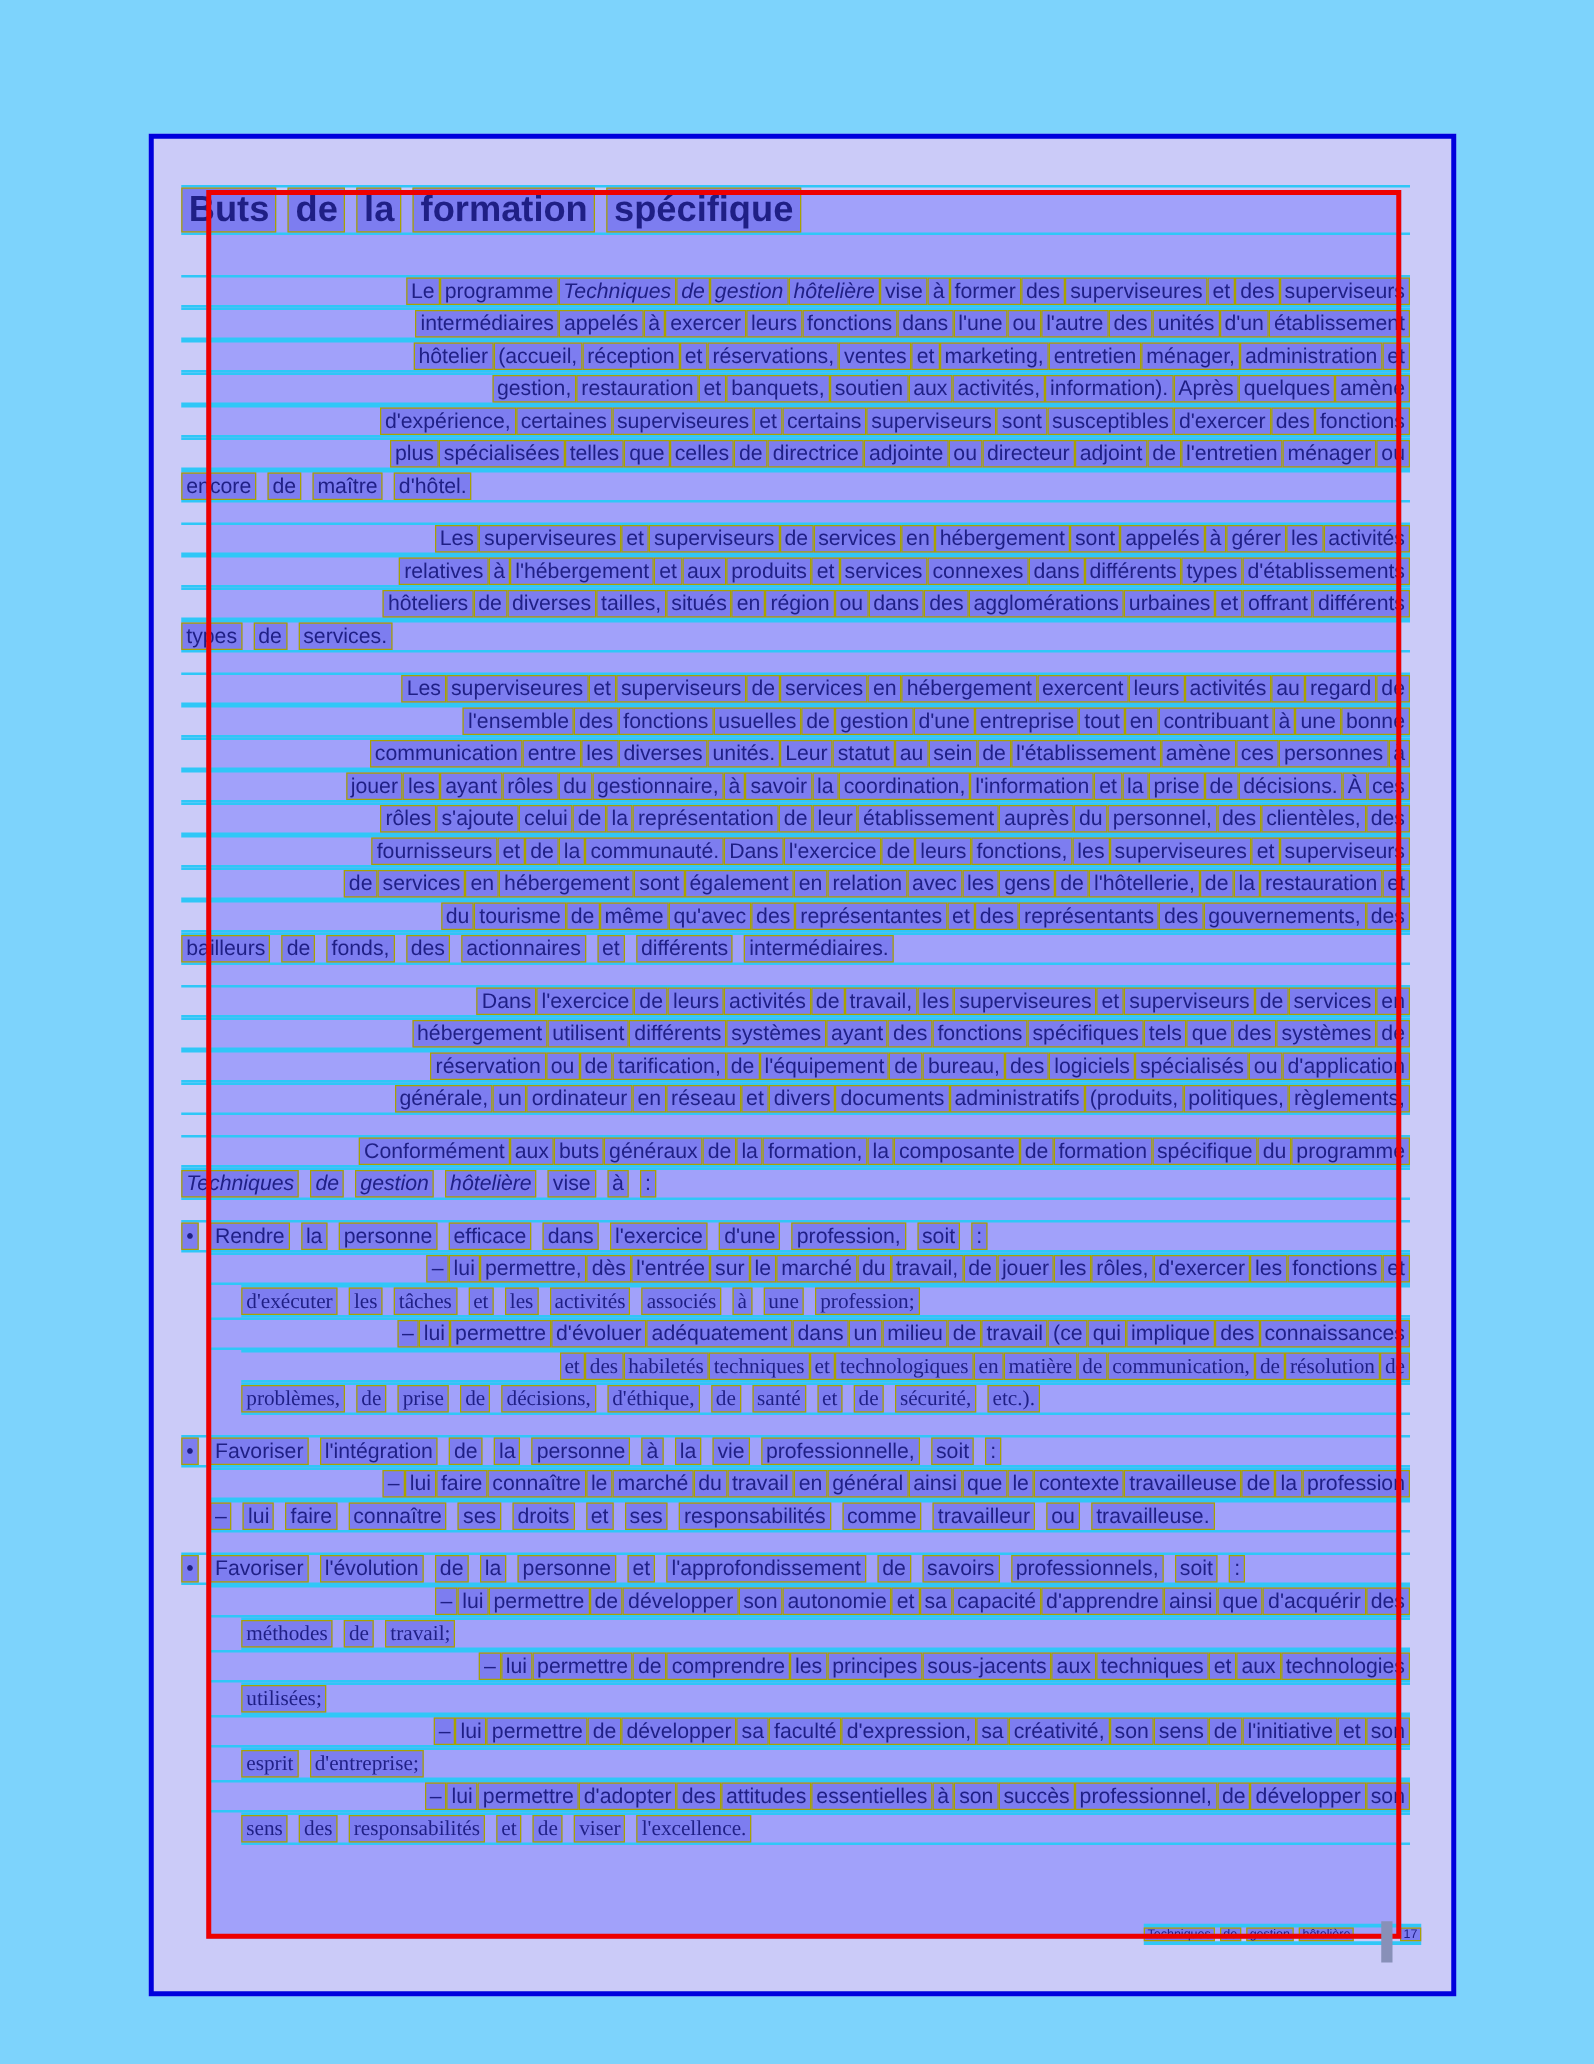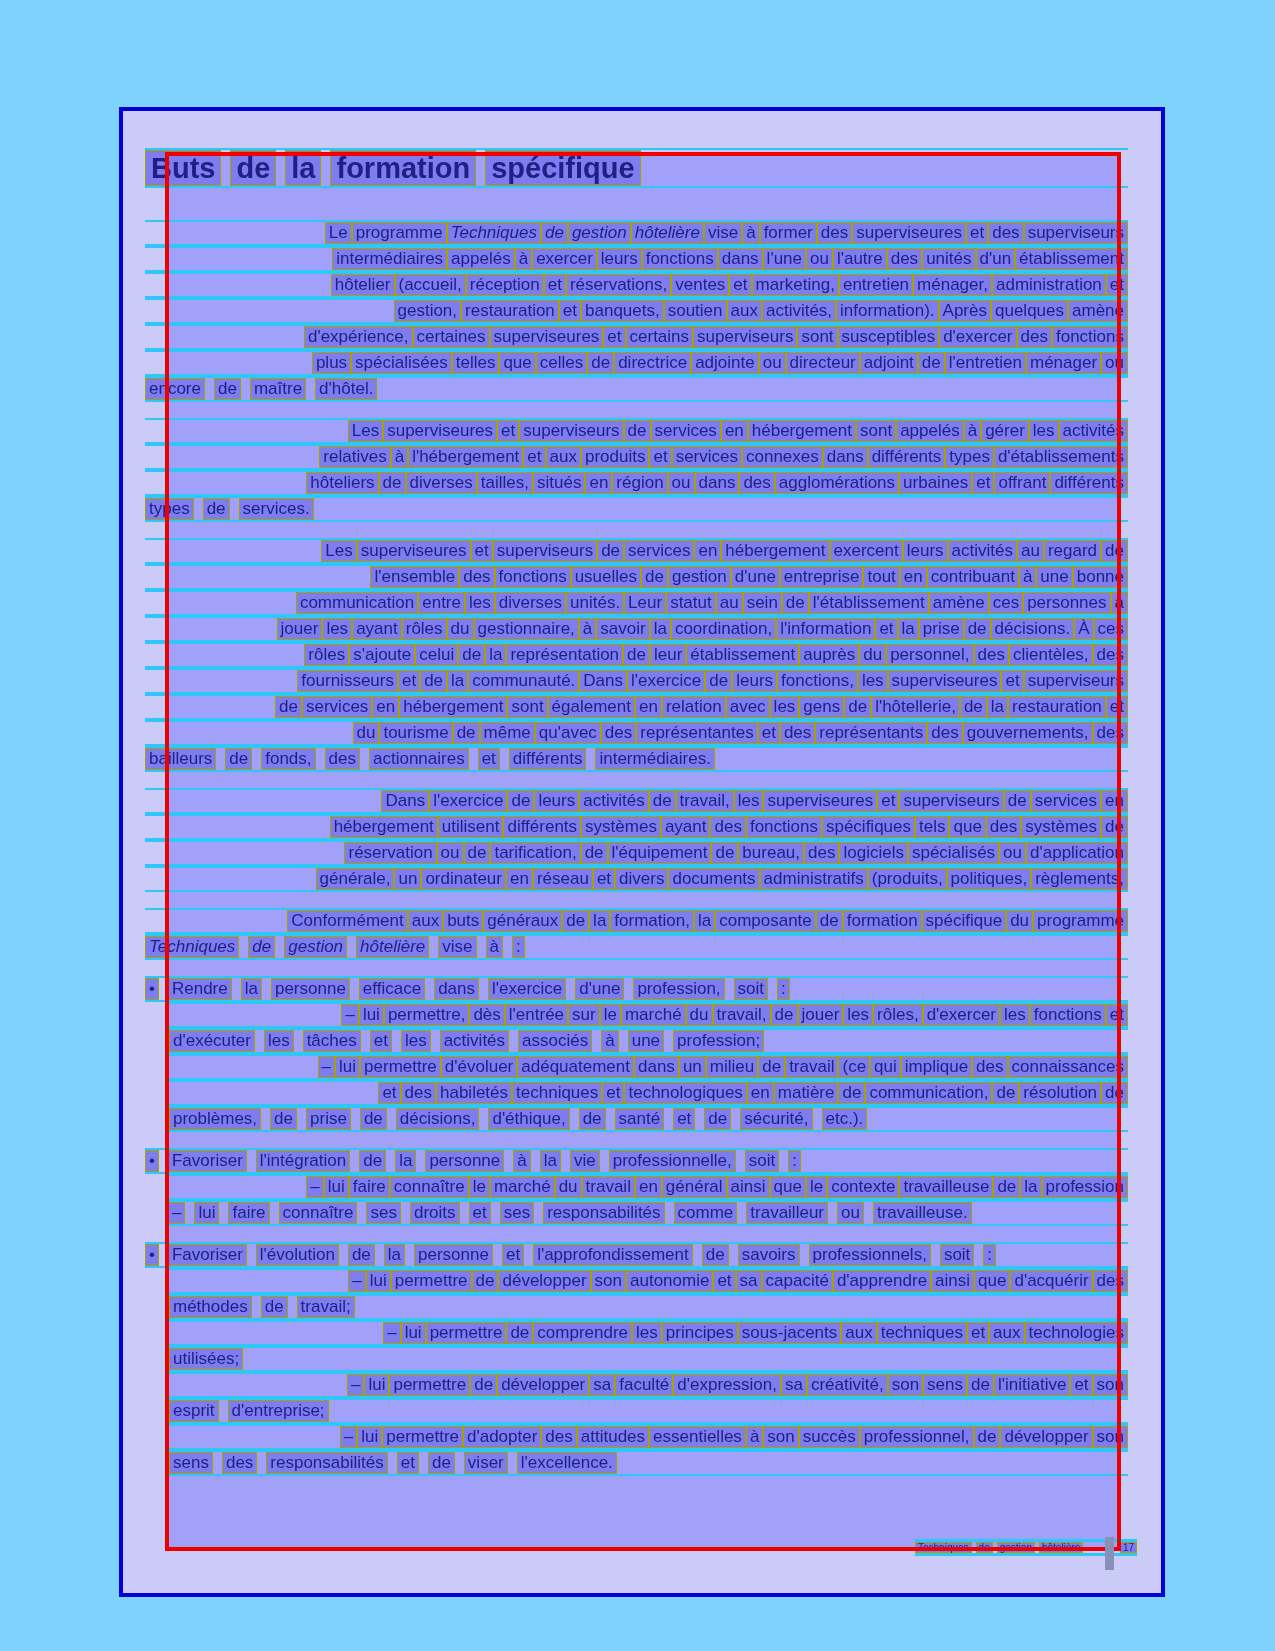--- a/index.html
+++ b/index.html
@@ -20,21 +20,21 @@
   .text-column { position: absolute; left: 22px; top: 37px; width: 983px; z-index: 2; }
   .para { margin-bottom: 16px; }
   .line {
     display: flex; align-items: stretch; height: 26px;
     border-top: 2px solid var(--line-border, #2fc7f7);
     border-bottom: 2px solid var(--line-border, #2fc7f7);
   }
   .line.j { justify-content: flex-end; }
   .line.nj { justify-content: flex-start; gap: 9px; }
   .line.ind1 { margin-left: 23px; }
-  .line.ind2 { margin-left: 24px; }
+  .line.ind2 { margin-left: 48px; font-family: Liberation Serif, serif; }
   .word {
     background: var(--word-fill, #7d7df0); border: 1px solid var(--word-border, #a8a200);
     color: var(--text, #1f1f85); font-size: 17px; line-height: 20px;
     padding: 0 3px; white-space: nowrap;
   }
   .word.em { font-style: italic; }
   .title-line { height: 40px; margin-bottom: 32px; }
   .title-line .word { font-size: 29px; line-height: 34px; font-weight: bold; padding: 0 5px; }
   .footer-line {
     position: absolute; left: 792px; top: 1428px; width: 222px; height: 17px;

